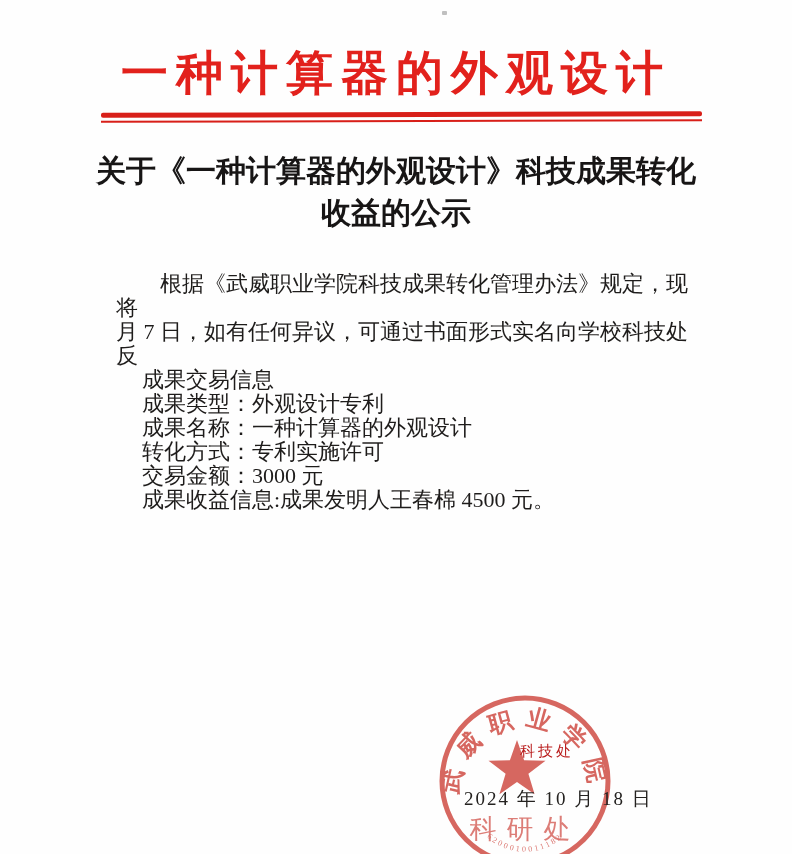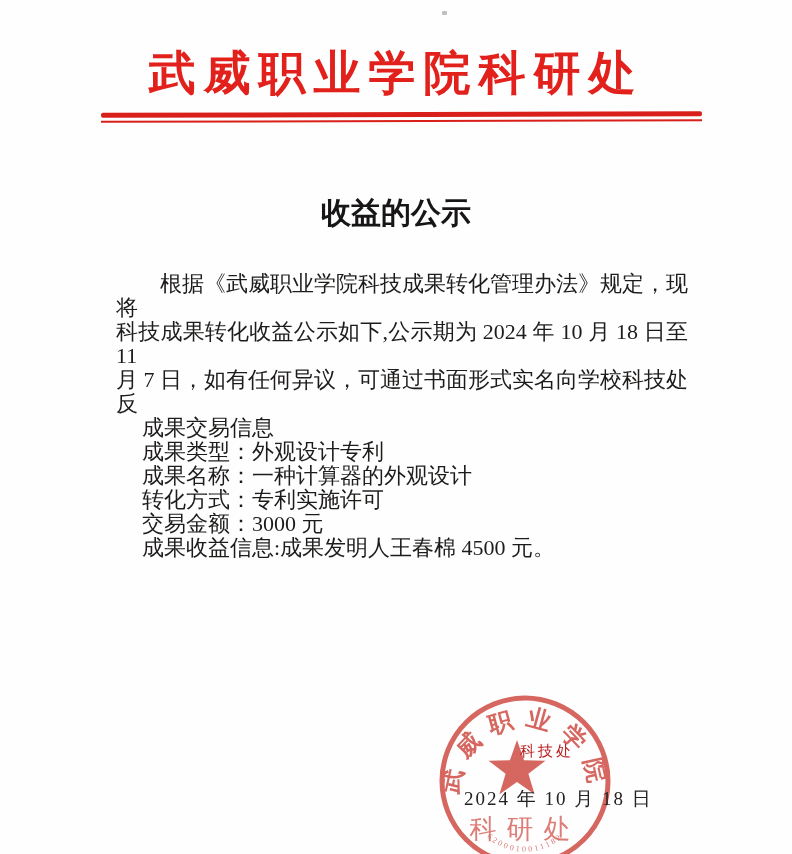--- a/index.html
+++ b/index.html
@@ -100,32 +100,31 @@
   }
   .stamp text { font-family: "Liberation Serif", "DejaVu Serif", serif; }
 </style>
 </head>
 <body>
 
 <div class="page">
 
   <div class="scan-speck"></div>
 
-  <div class="letterhead">武威职业学院科研处</div>
+  <div class="letterhead">一种计算器的外观设计</div>
 
   <div class="rule">
     <div class="thick"></div>
     <div class="thin"></div>
   </div>
 
-  <h1 class="doc-title"><br><span>收益的公示</span></h1>
+  <h1 class="doc-title"><span>关于《一种计算器的外观设计》科技成果转化</span><br><span>收益的公示</span></h1>
 
   <div class="body">
     <p class="first fill">根据《武威职业学院科技成果转化管理办法》规定，现将</p>
-    <p class="fill">科技成果转化收益公示如下,公示期为 2024 年 10 月 18 日至 11</p>
     <p class="fill">月 7 日，如有任何异议，可通过书面形式实名向学校科技处反</p>
     <p class="info">成果交易信息</p>
     <p class="info">成果类型：外观设计专利</p>
     <p class="info">成果名称：一种计算器的外观设计</p>
     <p class="info">转化方式：专利实施许可</p>
     <p class="info">交易金额：3000 元</p>
     <p class="info">成果收益信息:成果发明人王春棉 4500 元。</p>
   </div>
 
   <div class="sign-dept">科技处</div>

